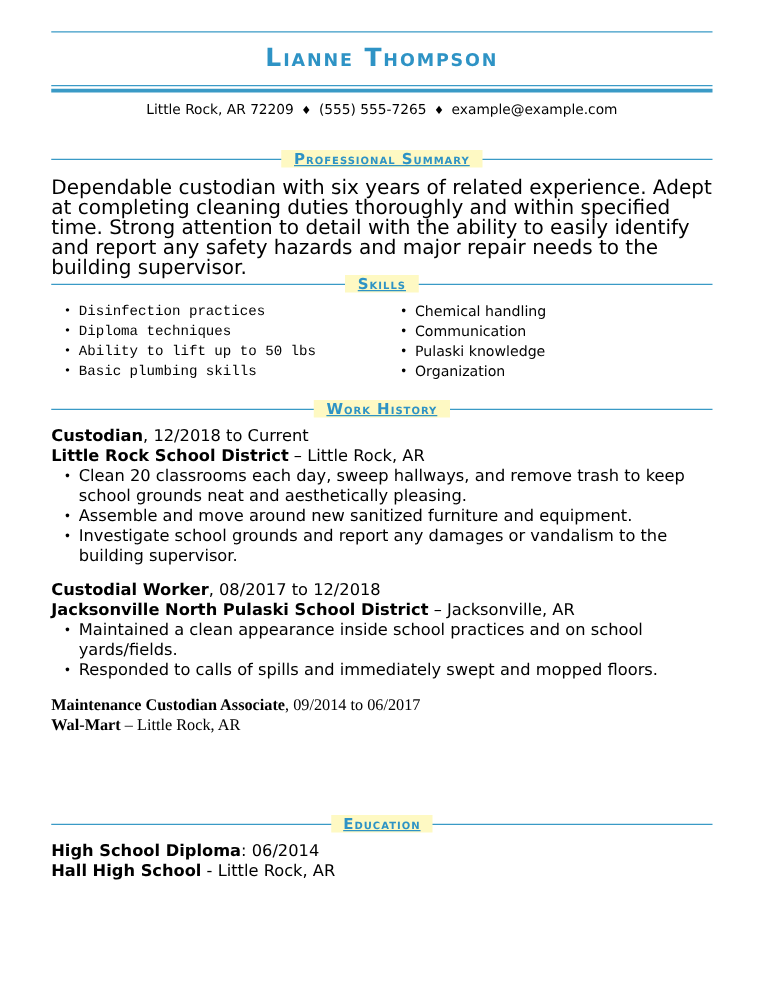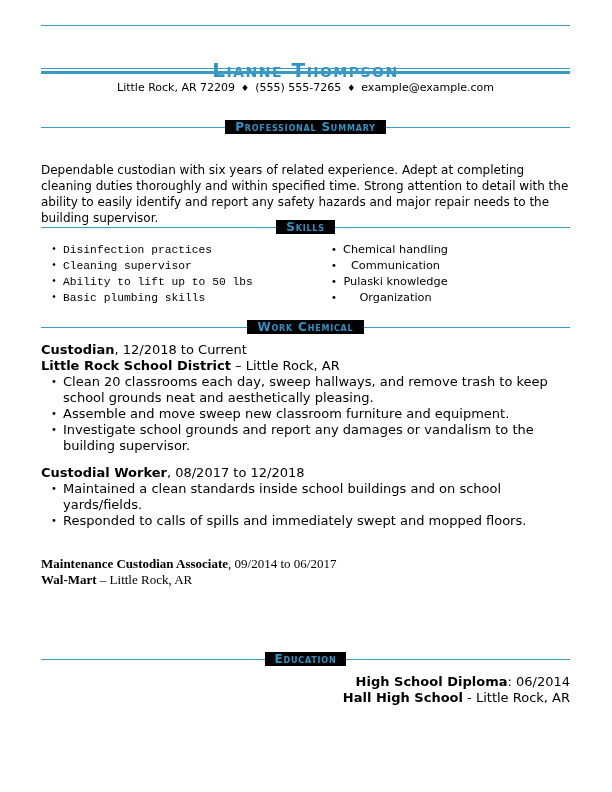--- a/index.html
+++ b/index.html
@@ -2,34 +2,34 @@
 <html><head>
 <meta charset="utf-8">
 <style>
   html, body { margin:0; padding:0; background:#ffffff; }
   body { width:612px; height:792px; position:relative; overflow:hidden;
          font-family:"DejaVu Sans", sans-serif; color:#000; }
   .page { position:absolute; left:41px; top:0; width:529px; }
   .rule-top { position:absolute; left:0; top:25px; width:529px; height:0; border-top:1.5px solid #3a9ac6; }
   .name { position:absolute; left:0; top:34px; width:529px; text-align:center;
           font-family:"DejaVu Sans", sans-serif; font-weight:bold; font-size:20px;
-          color:#2e93c5; letter-spacing:1.5px; font-variant:small-caps;margin-top:24px; }
+          color:#2e93c5; letter-spacing:1.5px; font-variant:small-caps; }
   .rule-thin { position:absolute; left:0; top:68px; width:529px; border-top:1px solid #3a9ac6; }
   .rule-thick { position:absolute; left:0; top:71px; width:529px; height:3px; background:#3a9ac6; }
   .contact { position:absolute; left:0; top:81px; width:529px; text-align:center; font-size:11px; }
   .contact .sep { font-size:9px; margin:0 6px; }
 
   .sec-head { position:absolute; left:0; width:529px; height:14px; }
   .sec-head .line { position:absolute; top:7px; height:0; border-top:1px solid #3a9ac6; }
   .sec-head .title { position:absolute; top:0; left:0; width:529px; text-align:center;
                      font-weight:bold; font-size:12px; color:#2e93c5; font-variant:small-caps;
                      letter-spacing:0.8px; }
-  .sec-head .title span { background:#000000; padding:0 10px; }
+  .sec-head .title span { background:#fef9c3; padding:0 10px;text-decoration:underline; }
 
-  .para { position:absolute; left:0; width:529px; font-size:12px; line-height:16px;margin-top:20px; }
+  .para { position:absolute; left:0; width:529px; font-size:16px; line-height:16px; }
   .skills { position:absolute; left:8px; top:242px; width:520px; font-size:11.3px; line-height:16px; }
   .skills .col { position:absolute; top:0; }
   .bul { display:block; position:relative; padding-left:14px; }
   .bul::before { content:"\2022"; position:absolute; left:2px; top:0; font-size:10px; }
 
   .job { position:absolute; left:0; width:529px; font-size:13px; line-height:16px; }
   .job .b { font-weight:bold; }
   .job ul { margin:0; padding:0 0 0 8px; list-style:none; }
   .job li { position:relative; padding-left:14px; }
   .job li::before { content:"\2022"; position:absolute; left:2px; top:0; font-size:10px; }
@@ -52,61 +52,62 @@
   </div>
   <div class="para" style="top:142px;">Dependable custodian with six years of related experience. Adept at completing cleaning duties thoroughly and within specified time. Strong attention to detail with the ability to easily identify and report any safety hazards and major repair needs to the building supervisor.</div>
 
   <div class="sec-head" style="top:220px;">
     <div class="line" style="left:0;width:529px;"></div>
     <div class="title"><span>Skills</span></div>
   </div>
   <div class="skills">
     <div class="col" style="left:0;font-family:Liberation Mono, monospace;">
       <span class="bul">Disinfection practices</span>
-      <span class="bul">Cleaning supervisor</span>
+      <span class="bul">Diploma techniques</span>
       <span class="bul">Ability to lift up to 50 lbs</span>
       <span class="bul">Basic plumbing skills</span>
     </div>
-    <div class="col" style="left:280px;text-align:center;">
+    <div class="col" style="left:269px;">
       <span class="bul">Chemical handling</span>
       <span class="bul">Communication</span>
       <span class="bul">Pulaski knowledge</span>
       <span class="bul">Organization</span>
     </div>
   </div>
 
   <div class="sec-head" style="top:320px;">
     <div class="line" style="left:0;width:529px;"></div>
-    <div class="title"><span>Work Chemical</span></div>
+    <div class="title"><span>Work History</span></div>
   </div>
 
   <div class="job" style="top:342px;">
     <div><span class="b">Custodian</span><span>, 12/2018 to Current</span></div>
     <div><span class="b">Little Rock School District</span><span> – Little Rock, AR</span></div>
     <ul>
       <li>Clean 20 classrooms each day, sweep hallways, and remove trash to keep school grounds neat and aesthetically pleasing.</li>
-      <li>Assemble and move sweep new classroom furniture and equipment.</li>
+      <li>Assemble and move around new sanitized furniture and equipment.</li>
       <li>Investigate school grounds and report any damages or vandalism to the building supervisor.</li>
     </ul>
   </div>
 
   <div class="job" style="top:465px;">
     <div><span class="b">Custodial Worker</span><span>, 08/2017 to 12/2018</span></div>
+    <div><span class="b">Jacksonville North Pulaski School District</span><span> – Jacksonville, AR</span></div>
     <ul>
-      <li>Maintained a clean standards inside school buildings and on school yards/fields.</li>
+      <li>Maintained a clean appearance inside school practices and on school yards/fields.</li>
       <li>Responded to calls of spills and immediately swept and mopped floors.</li>
     </ul>
   </div>
 
   <div class="job" style="top:556px;font-family:Liberation Serif, serif;">
     <div><span class="b">Maintenance Custodian Associate</span><span>, 09/2014 to 06/2017</span></div>
     <div><span class="b">Wal-Mart</span><span> – Little Rock, AR</span></div>
   </div>
 
   <div class="sec-head" style="top:652px;">
     <div class="line" style="left:0;width:529px;"></div>
     <div class="title"><span>Education</span></div>
   </div>
-  <div class="job" style="top:674px;text-align:right;">
+  <div class="job" style="top:674px;">
     <div><span class="b">High School Diploma</span><span>: 06/2014</span></div>
     <div><span class="b">Hall High School</span><span> - Little Rock, AR</span></div>
   </div>
 </div>
 
 </body></html>

